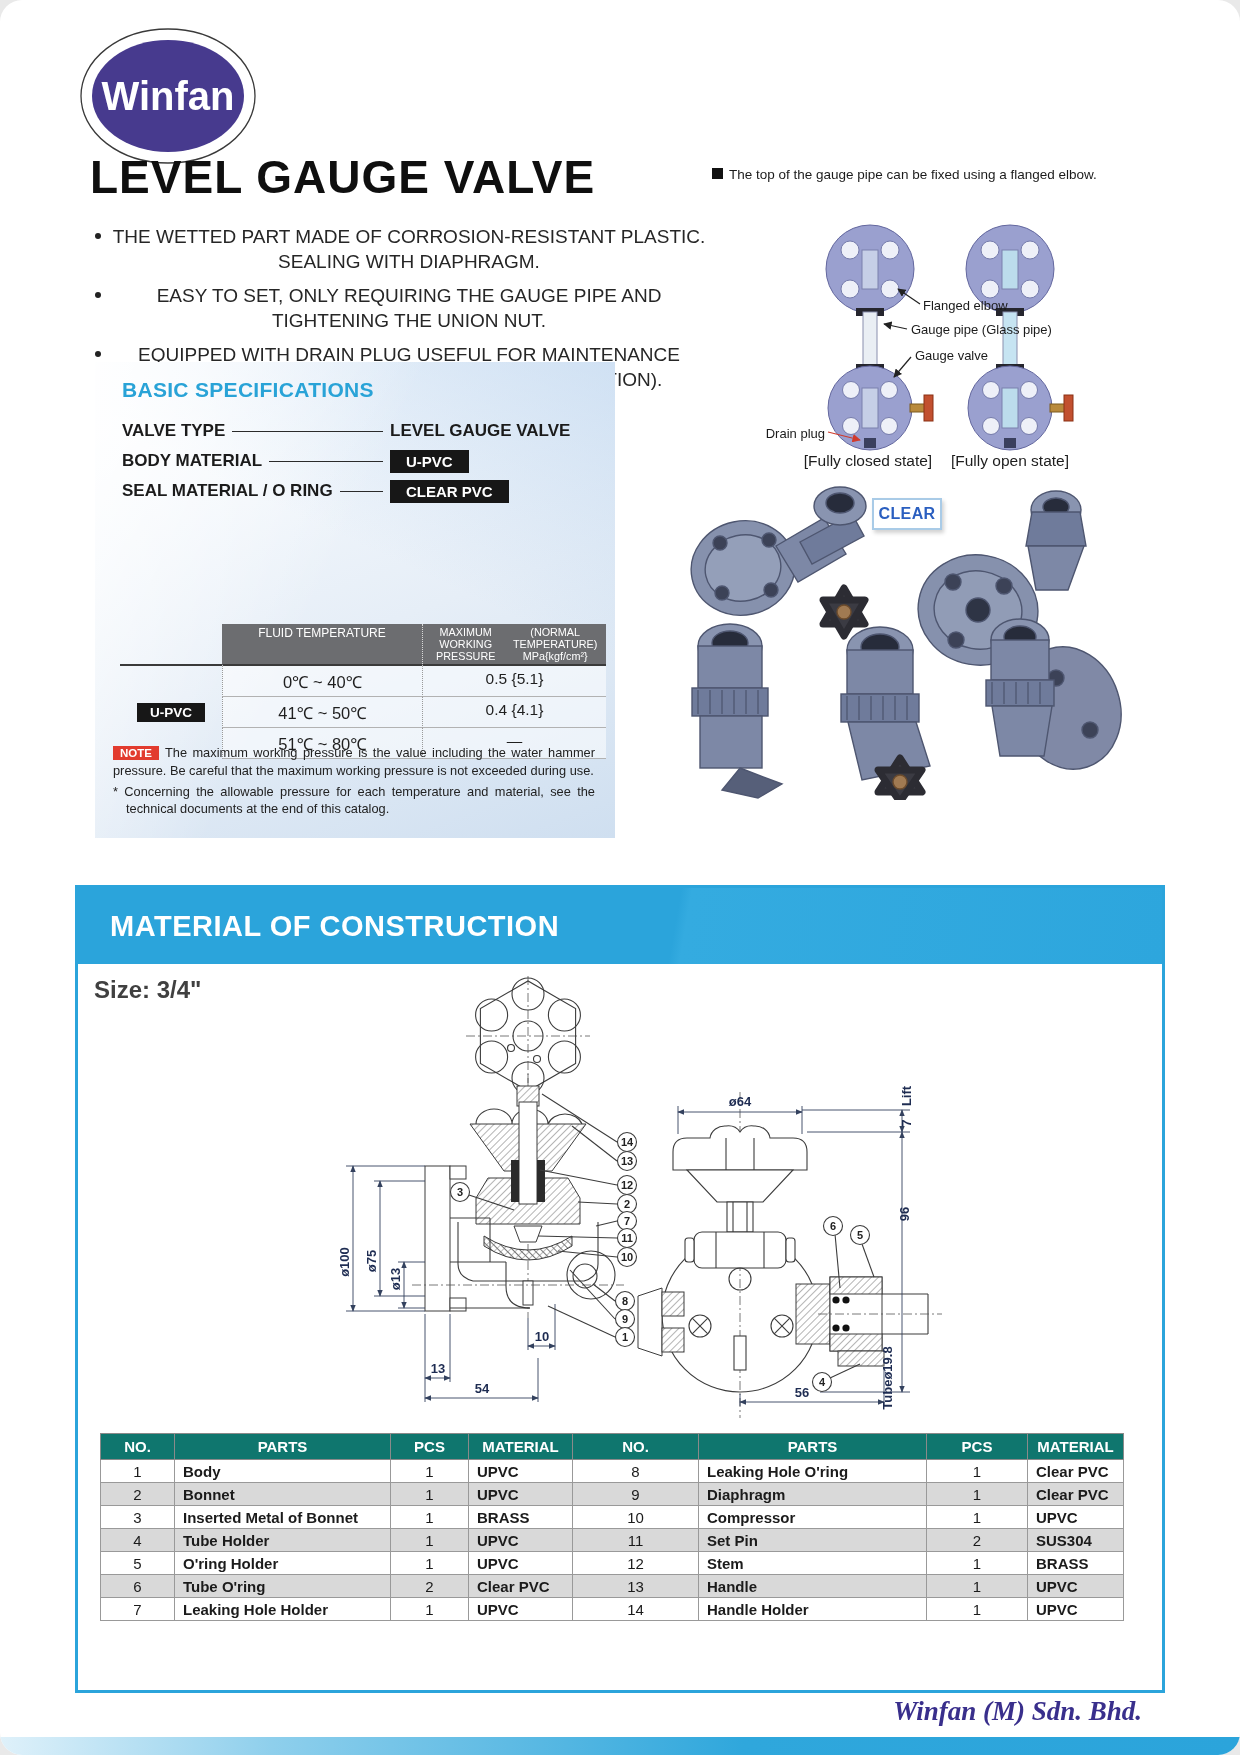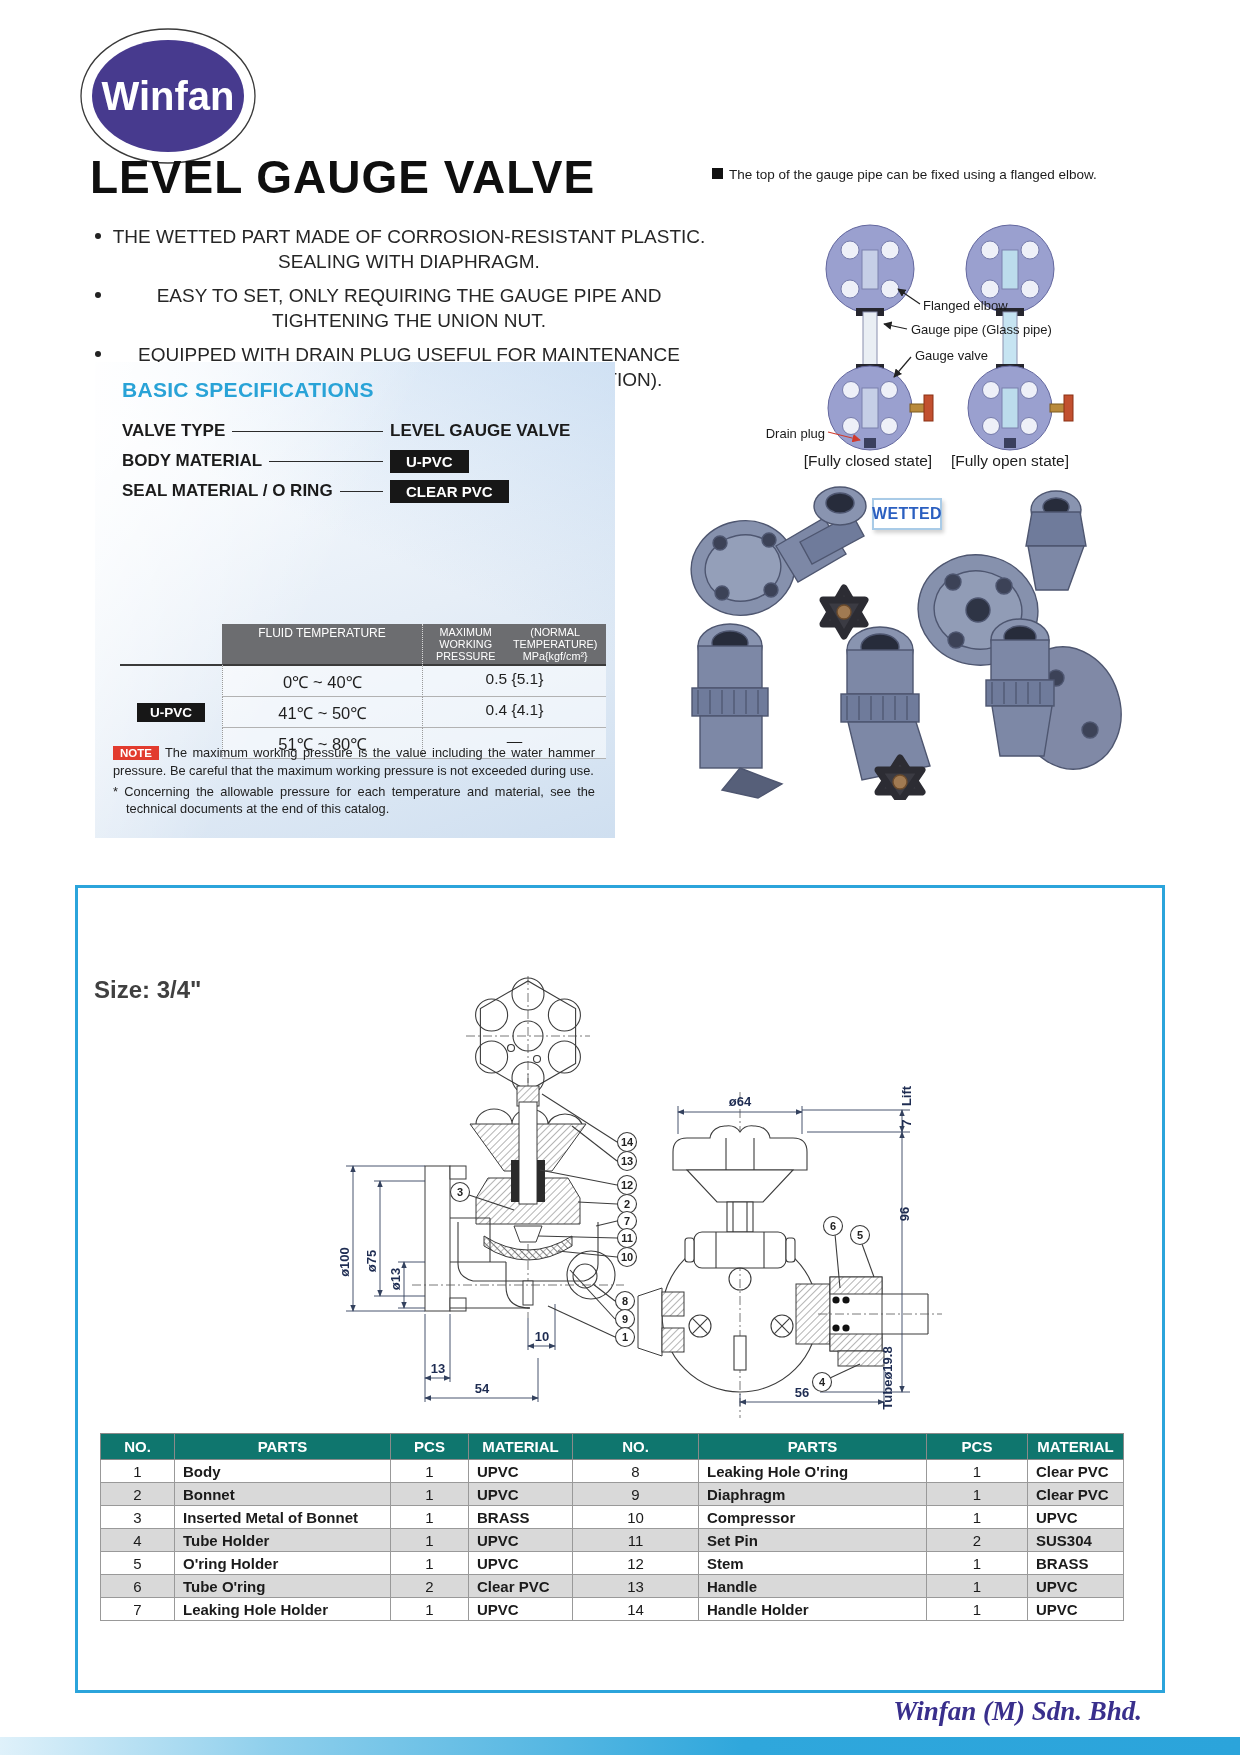--- a/index.html
+++ b/index.html
@@ -1,19 +1,19 @@
 <!DOCTYPE html>
 <html><head>
 <meta charset="utf-8">
 <style>
   * { margin:0; padding:0; box-sizing:border-box; }
   html,body { background:#e9e9e9; }
   .page {
     position:relative; width:1240px; height:1755px; margin:0 auto;
-    background:#ffffff; font-family:"Liberation Sans", sans-serif; overflow:hidden;
+    background:#ffffff; font-family:"Liberation Sans", sans-serif; overflow:hidden;border-radius:22px;
   }
   
   .logo { position:absolute; left:78px; top:26px; }
   .page-title {
     position:absolute; left:90px; top:150px; font-size:46px; font-weight:bold;
     color:#0f0f0f; letter-spacing:1px;
   }
   .features { position:absolute; left:88px; top:224px; width:618px; list-style:none; }
   .features li {
     position:relative; padding-left:24px; font-size:19px; color:#262626;
@@ -237,21 +237,21 @@
       <div class="pt-c">51℃ ~ 80℃</div>
       <div class="pt-c val">—</div>
     </div>
 
     <div class="note-block">
       <p><span class="note-badge">NOTE</span><span>The maximum working pressure is the value including the water hammer pressure. Be careful that the maximum working pressure is not exceeded during use.</span></p>
       <p class="note-ast">* Concerning the allowable pressure for each temperature and material, see the technical documents at the end of this catalog.</p>
     </div>
   </div>
 
-  <div class="manual-badge">WETTED</div>
+  <div class="manual-badge">CLEAR</div>
 
   <svg class="products" width="480" height="350" viewBox="0 0 480 350">
     <g stroke="#4e5670" stroke-width="1.4">
 
       <g>
         <ellipse cx="95" cy="118" rx="52" ry="47" fill="#8691ad" transform="rotate(-12 95 118)"></ellipse>
         <ellipse cx="95" cy="118" rx="38" ry="33" fill="#949fb9" transform="rotate(-12 95 118)"></ellipse>
         <circle cx="72" cy="93" r="7" fill="#3c4257"></circle>
           <circle cx="121" cy="90" r="7" fill="#3c4257"></circle>
         <circle cx="74" cy="143" r="7" fill="#3c4257"></circle>
@@ -329,20 +329,23 @@
         <line x1="344" y1="232" x2="344" y2="254"></line>
           <line x1="356" y1="232" x2="356" y2="254"></line>
           <line x1="368" y1="232" x2="368" y2="254"></line>
           <line x1="380" y1="232" x2="380" y2="254"></line>
           <line x1="392" y1="232" x2="392" y2="254"></line>
       </g>
     </g>
   </svg>
 
   <div class="construction-box">
+    <div class="con-band">
+      <span class="con-band-label">MATERIAL OF CONSTRUCTION</span>
+    </div>
     <div class="size-label">Size: 3/4"</div>
 
     <svg class="drawing" width="700" height="450" viewBox="0 0 700 450">
       <defs>
         <pattern id="ht" patternUnits="userSpaceOnUse" width="5" height="5" patternTransform="rotate(45)">
           <rect width="5" height="5" fill="#ffffff"></rect>
           <line x1="0" y1="0" x2="0" y2="5" stroke="#6a6a6a" stroke-width="1"></line>
         </pattern>
         <pattern id="xht" patternUnits="userSpaceOnUse" width="5" height="5" patternTransform="rotate(45)">
           <rect width="5" height="5" fill="#ffffff"></rect>

